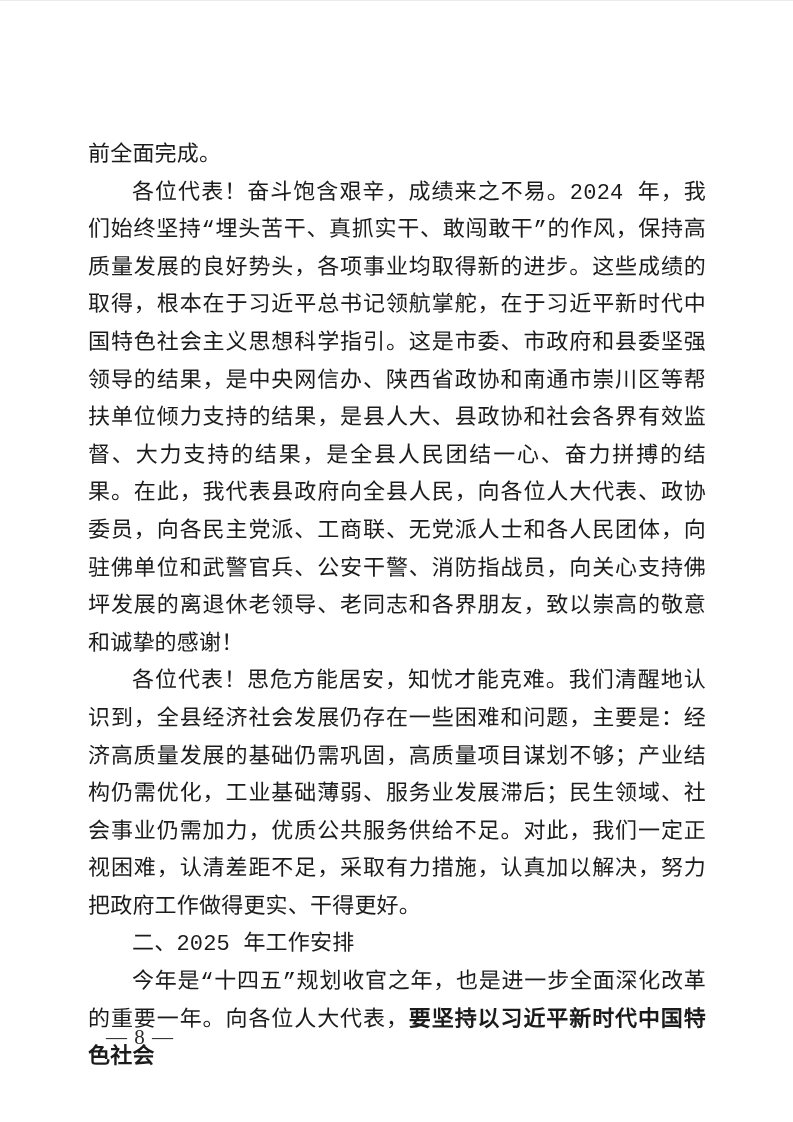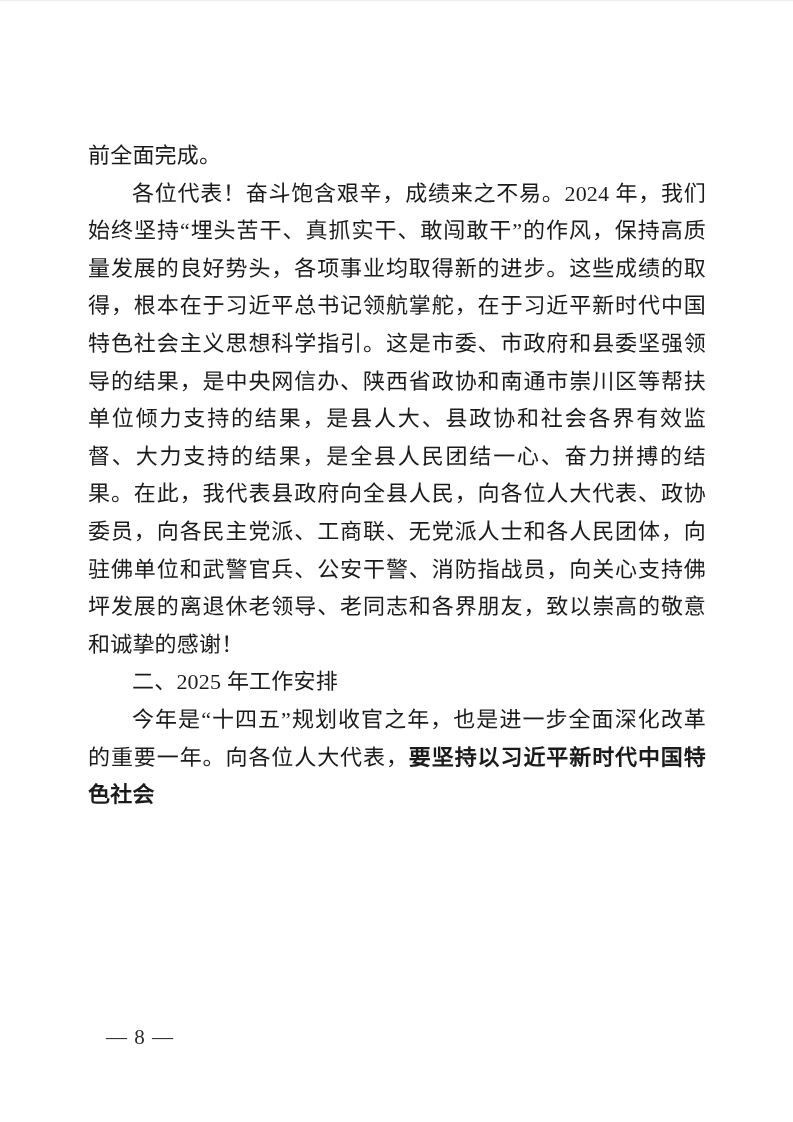--- a/index.html
+++ b/index.html
@@ -19,20 +19,21 @@
     position: absolute;
     inset: 0;
     background: #ffffff;
     border-top: 1px solid #ececec;
   }
   .content {
     position: absolute;
     left: 88px;
     top: 136px;
     width: 618px;
+    font-family: Liberation Mono, monospace;
   }
   .content p,
   .content h2 {
     margin: 0;
     padding: 0;
     font-size: 22px;
     line-height: 37.6px;
     font-weight: normal;
     text-align: justify;
     text-justify: inter-ideograph;
@@ -58,17 +59,18 @@
     letter-spacing: 1px;
   }
 </style>
 </head>
 <body>
 
 <div class="page">
   <main class="content">
     <p class="body-text">前全面完成。</p>
     <p class="body-text indent">各位代表！奋斗饱含艰辛，成绩来之不易。2024 年，我们始终坚持“埋头苦干、真抓实干、敢闯敢干”的作风，保持高质量发展的良好势头，各项事业均取得新的进步。这些成绩的取得，根本在于习近平总书记领航掌舵，在于习近平新时代中国特色社会主义思想科学指引。这是市委、市政府和县委坚强领导的结果，是中央网信办、陕西省政协和南通市崇川区等帮扶单位倾力支持的结果，是县人大、县政协和社会各界有效监督、大力支持的结果，是全县人民团结一心、奋力拼搏的结果。在此，我代表县政府向全县人民，向各位人大代表、政协委员，向各民主党派、工商联、无党派人士和各人民团体，向驻佛单位和武警官兵、公安干警、消防指战员，向关心支持佛坪发展的离退休老领导、老同志和各界朋友，致以崇高的敬意和诚挚的感谢！</p>
+    <p class="body-text indent">各位代表！思危方能居安，知忧才能克难。我们清醒地认识到，全县经济社会发展仍存在一些困难和问题，主要是：经济高质量发展的基础仍需巩固，高质量项目谋划不够；产业结构仍需优化，工业基础薄弱、服务业发展滞后；民生领域、社会事业仍需加力，优质公共服务供给不足。对此，我们一定正视困难，认清差距不足，采取有力措施，认真加以解决，努力把政府工作做得更实、干得更好。</p>
     <h2 class="heading indent">二、2025 年工作安排</h2>
     <p class="body-text indent"><span>今年是“十四五”规划收官之年，也是进一步全面深化改革的重要一年。向各位人大代表，</span><span class="bold-run">要坚持以习近平新时代中国特色社会</span></p>
   </main>
   <footer class="page-footer">— 8 —</footer>
 </div>
 
 </body></html>

